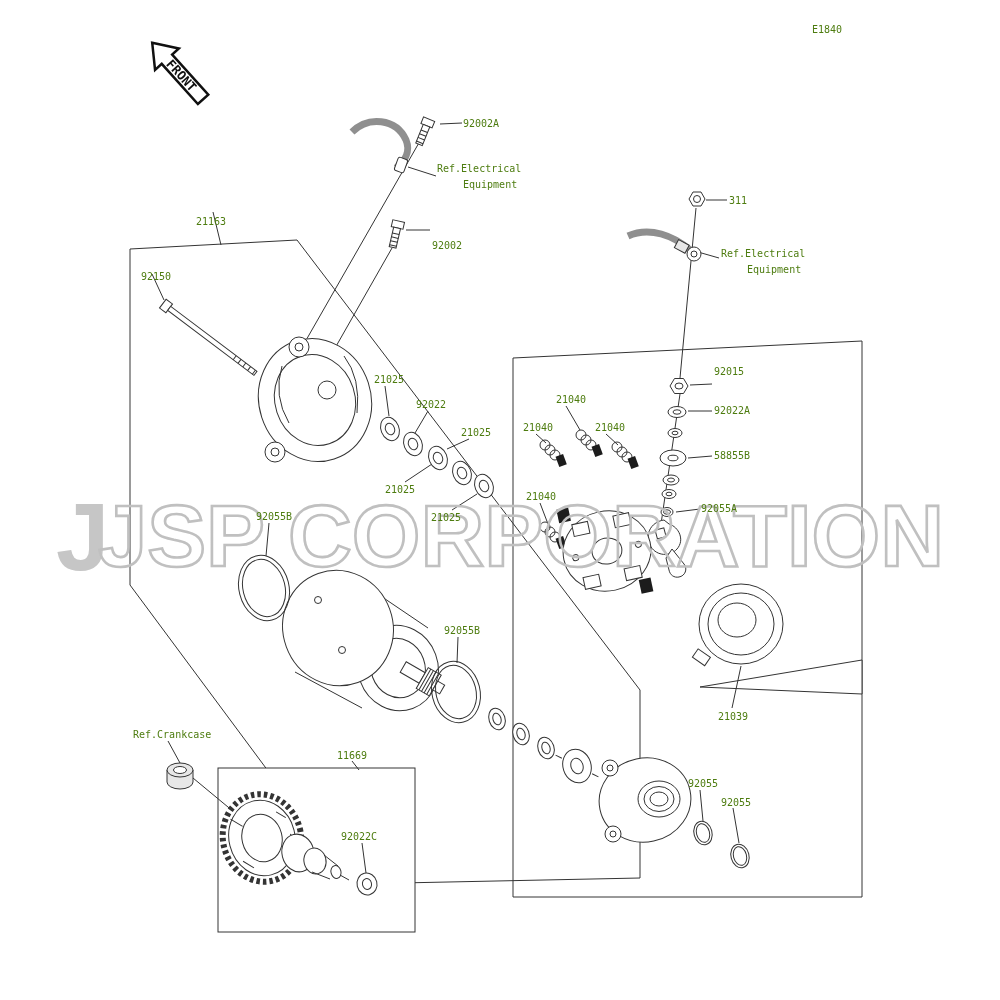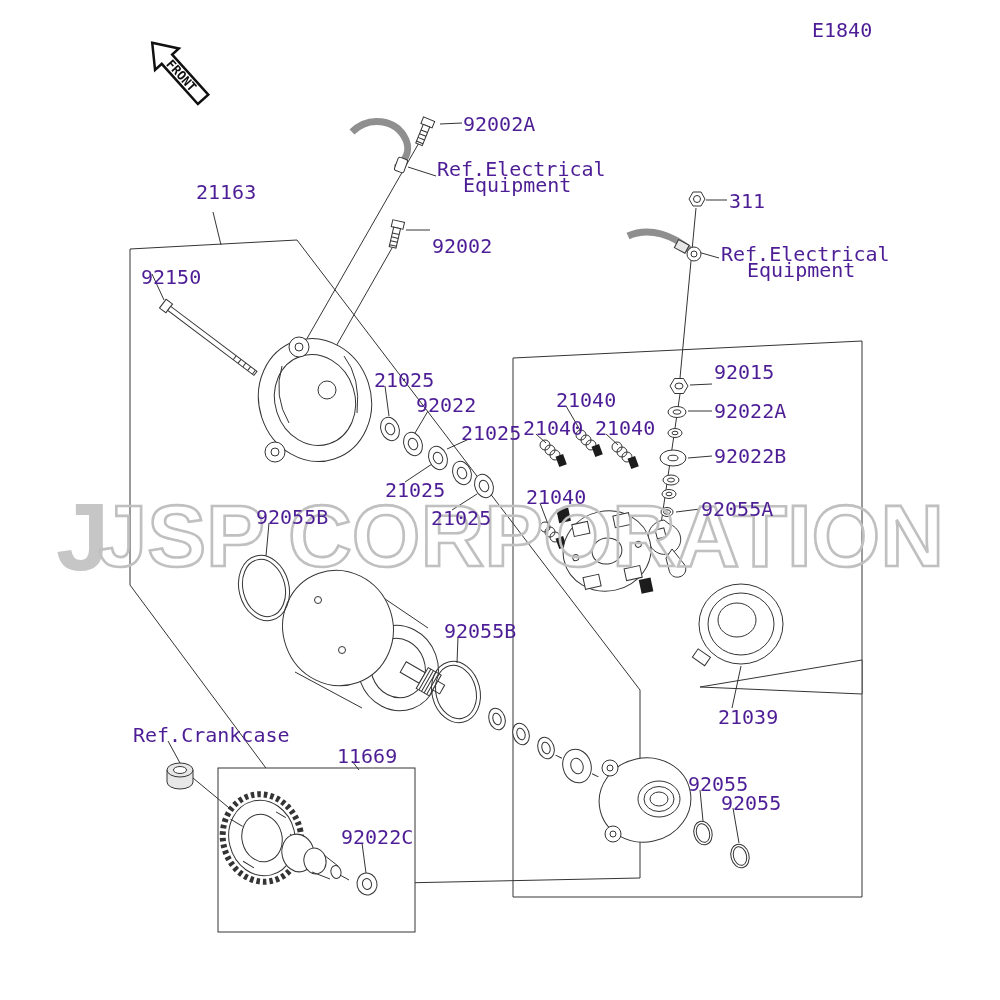--- a/index.html
+++ b/index.html
@@ -13,21 +13,21 @@
     stroke:#343434;stroke-width:1;fill:none;
   }
   #art .wf{fill:#ffffff;}
   #art .bk{fill:#1c1c1c;stroke:none;}
   #art .gy{fill:#e7e7e7;}
   #art .cable{stroke:#8f8f8f;stroke-width:7;fill:none;}
   #art .teeth{stroke-width:6;stroke-dasharray:3.5 3;fill:#ffffff;}
   #art .thick{stroke:#101010;stroke-width:2.5;fill:#ffffff;}
   #art text{stroke:none;fill:#101010;}
   .lbl{
-    position:absolute;font-size:20px;line-height:16px;color:#4c1d95;
+    position:absolute;font-size:10px;line-height:16px;color:#4d7c0f;
     white-space:nowrap;letter-spacing:0px;
   }
   #wm text{font-family:"Liberation Sans","DejaVu Sans",sans-serif;font-weight:bold;}
   .wm-solid{fill:#c6c6c6;stroke:none;}
   .wm-stroke{fill:none;stroke:#c0c0c0;stroke-width:2.6px;}
 </style>
 </head>
 <body>
 
 <div class="stage">
@@ -280,31 +280,31 @@
   <svg id="wm" width="1000" height="1000" viewBox="0 0 1000 1000">
     <text x="56" y="570" font-size="96" class="wm-solid">J</text>
     <text x="98" y="566" font-size="88" class="wm-stroke" textLength="846" lengthAdjust="spacingAndGlyphs">JSP CORPORATION</text>
   </svg>
 
   <span class="lbl" style="left:812px;top:22px">E1840</span>
 
   <span class="lbl" style="left:463px;top:116px">92002A</span>
   <span class="lbl" style="left:437px;top:161px">Ref.Electrical</span>
   <span class="lbl" style="left:463px;top:177px">Equipment</span>
-  <span class="lbl" style="left:196px;top:184px">21163</span>
+  <span class="lbl" style="left:196px;top:214px">21163</span>
   <span class="lbl" style="left:432px;top:238px">92002</span>
   <span class="lbl" style="left:141px;top:269px">92150</span>
 
   <span class="lbl" style="left:729px;top:193px">311</span>
   <span class="lbl" style="left:721px;top:246px">Ref.Electrical</span>
   <span class="lbl" style="left:747px;top:262px">Equipment</span>
 
   <span class="lbl" style="left:714px;top:364px">92015</span>
   <span class="lbl" style="left:714px;top:403px">92022A</span>
-  <span class="lbl" style="left:714px;top:448px">92022B</span>
+  <span class="lbl" style="left:714px;top:448px">58855B</span>
   <span class="lbl" style="left:701px;top:501px">92055A</span>
 
   <span class="lbl" style="left:556px;top:392px">21040</span>
   <span class="lbl" style="left:523px;top:420px">21040</span>
   <span class="lbl" style="left:595px;top:420px">21040</span>
   <span class="lbl" style="left:526px;top:489px">21040</span>
 
   <span class="lbl" style="left:374px;top:372px">21025</span>
   <span class="lbl" style="left:416px;top:397px">92022</span>
   <span class="lbl" style="left:461px;top:425px">21025</span>

